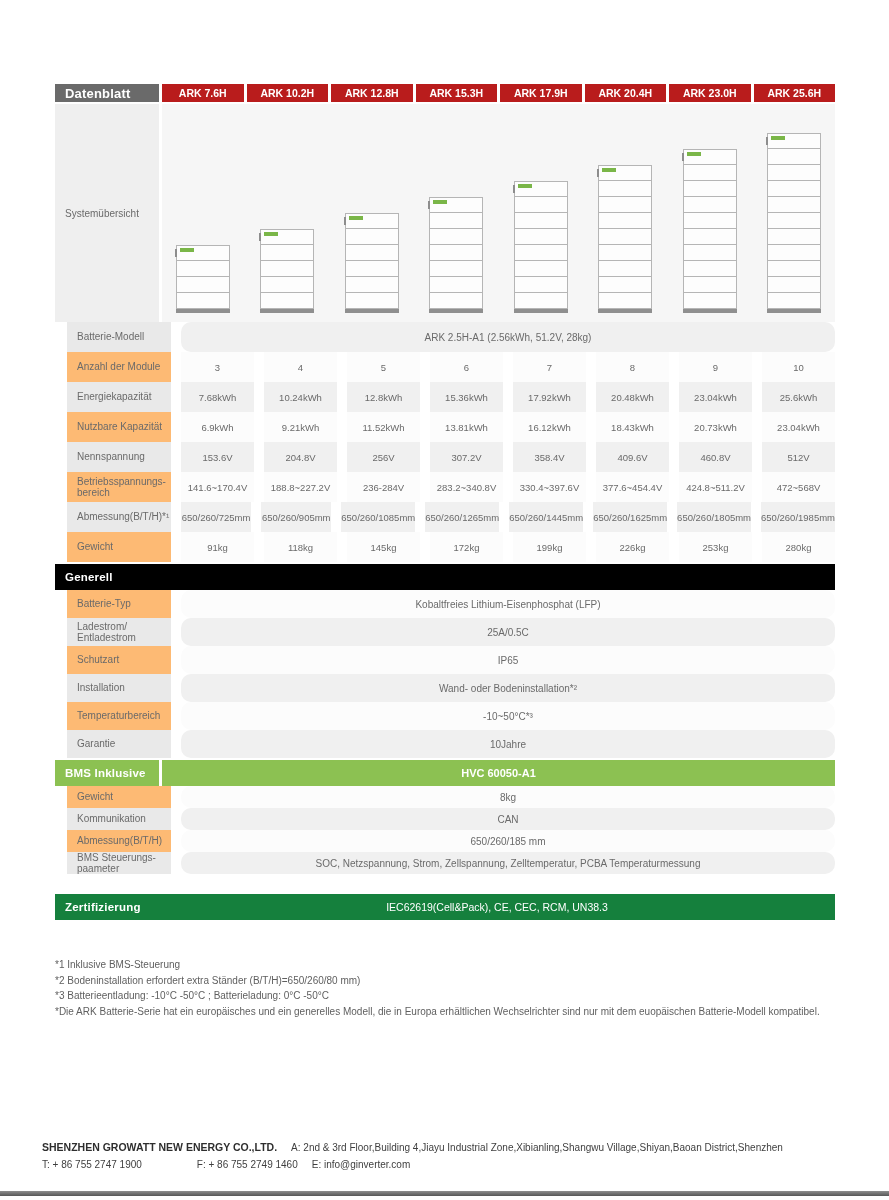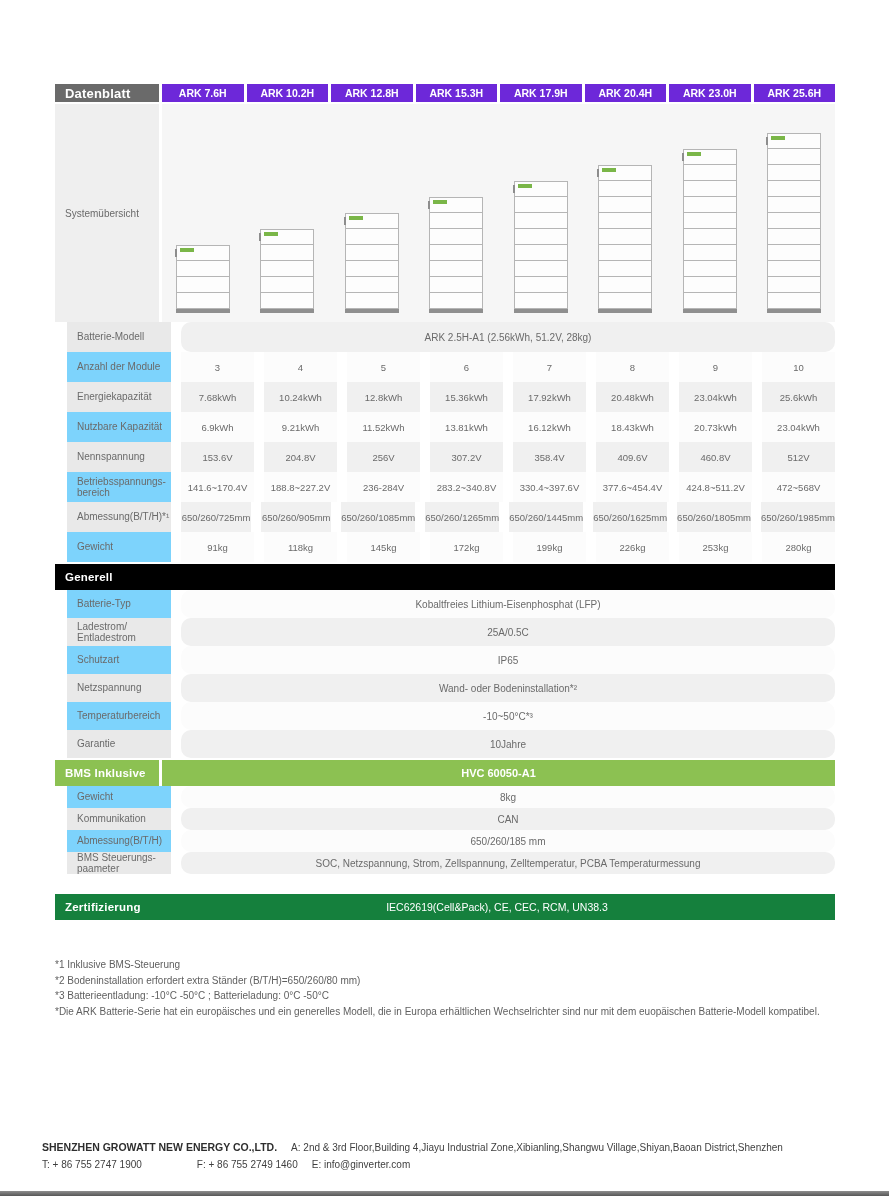--- a/index.html
+++ b/index.html
@@ -12,21 +12,21 @@
   .sheet { position:absolute; left:55px; top:84px; width:780px; }
 
   
   .hrow { display:flex; gap:3px; height:18px; }
   .hlabel {
     flex:0 0 104px; background:#6a6a6a; color:#fff; font-weight:bold;
     font-size:13px; display:flex; align-items:center; padding-left:10px;
     letter-spacing:0.2px;
   }
   .hcell {
-    flex:1; background:#6d28d9; color:#fff; font-weight:bold; font-size:10.5px;
+    flex:1; background:#b91c1c; color:#fff; font-weight:bold; font-size:10.5px;
     display:flex; align-items:center; justify-content:center; white-space:nowrap;
   }
 
   
   .ov { display:flex; gap:3px; height:218px; margin-top:2px; }
   .ov-label {
     flex:0 0 104px; background:#efefef; display:flex; align-items:center;
     padding-left:10px; font-size:10px;
   }
   .ov-content {
@@ -56,21 +56,21 @@
     flex:1; display:flex; align-items:center; justify-content:center;
     font-size:9.5px; white-space:nowrap;
   }
   .row .spanval {
     flex:1; display:flex; align-items:center; justify-content:center;
     font-size:10px;
     border-radius:10px;
   }
   .row.grey .label { background:#e9e9e9; }
   .row.grey .cell, .row.grey .spanval { background:#f0f0f0; }
-  .row.light .label { background:#7dd3fc; }
+  .row.light .label { background:#fdba74; }
   .row.light .cell, .row.light .spanval { background:#fcfcfc; }
 
   
   .band { display:flex; height:26px; margin-top:2px; }
   .band .blabel {
     flex:0 0 104px; display:flex; align-items:center; padding-left:10px;
     color:#fff; font-weight:bold; font-size:11.5px; letter-spacing:0.2px;
   }
   .band .bvalue {
     flex:1; display:flex; align-items:center; justify-content:center;
@@ -344,21 +344,21 @@
       <div class="row grey">
         <div class="label">Ladestrom/
 Entladestrom</div>
         <div class="spanval">25A/0.5C</div>
       </div>
       <div class="row light">
         <div class="label">Schutzart</div>
         <div class="spanval">IP65</div>
       </div>
       <div class="row grey">
-        <div class="label">Netzspannung</div>
+        <div class="label">Installation</div>
         <div class="spanval">Wand- oder Bodeninstallation*²</div>
       </div>
       <div class="row light">
         <div class="label">Temperaturbereich</div>
         <div class="spanval">-10~50°C*³</div>
       </div>
       <div class="row grey">
         <div class="label">Garantie</div>
         <div class="spanval">10Jahre</div>
       </div>

